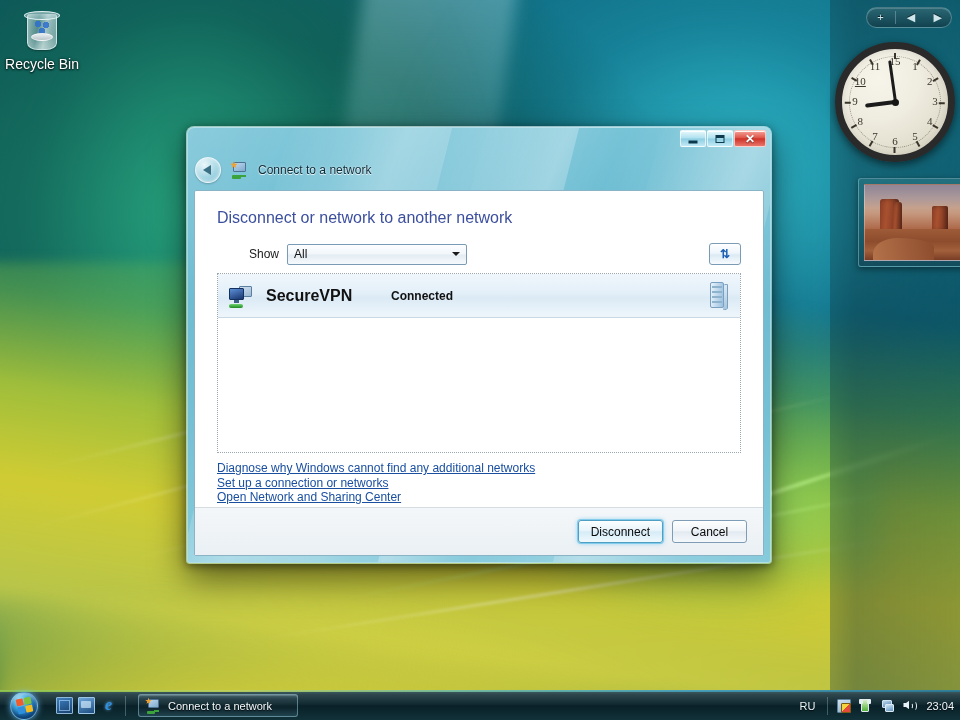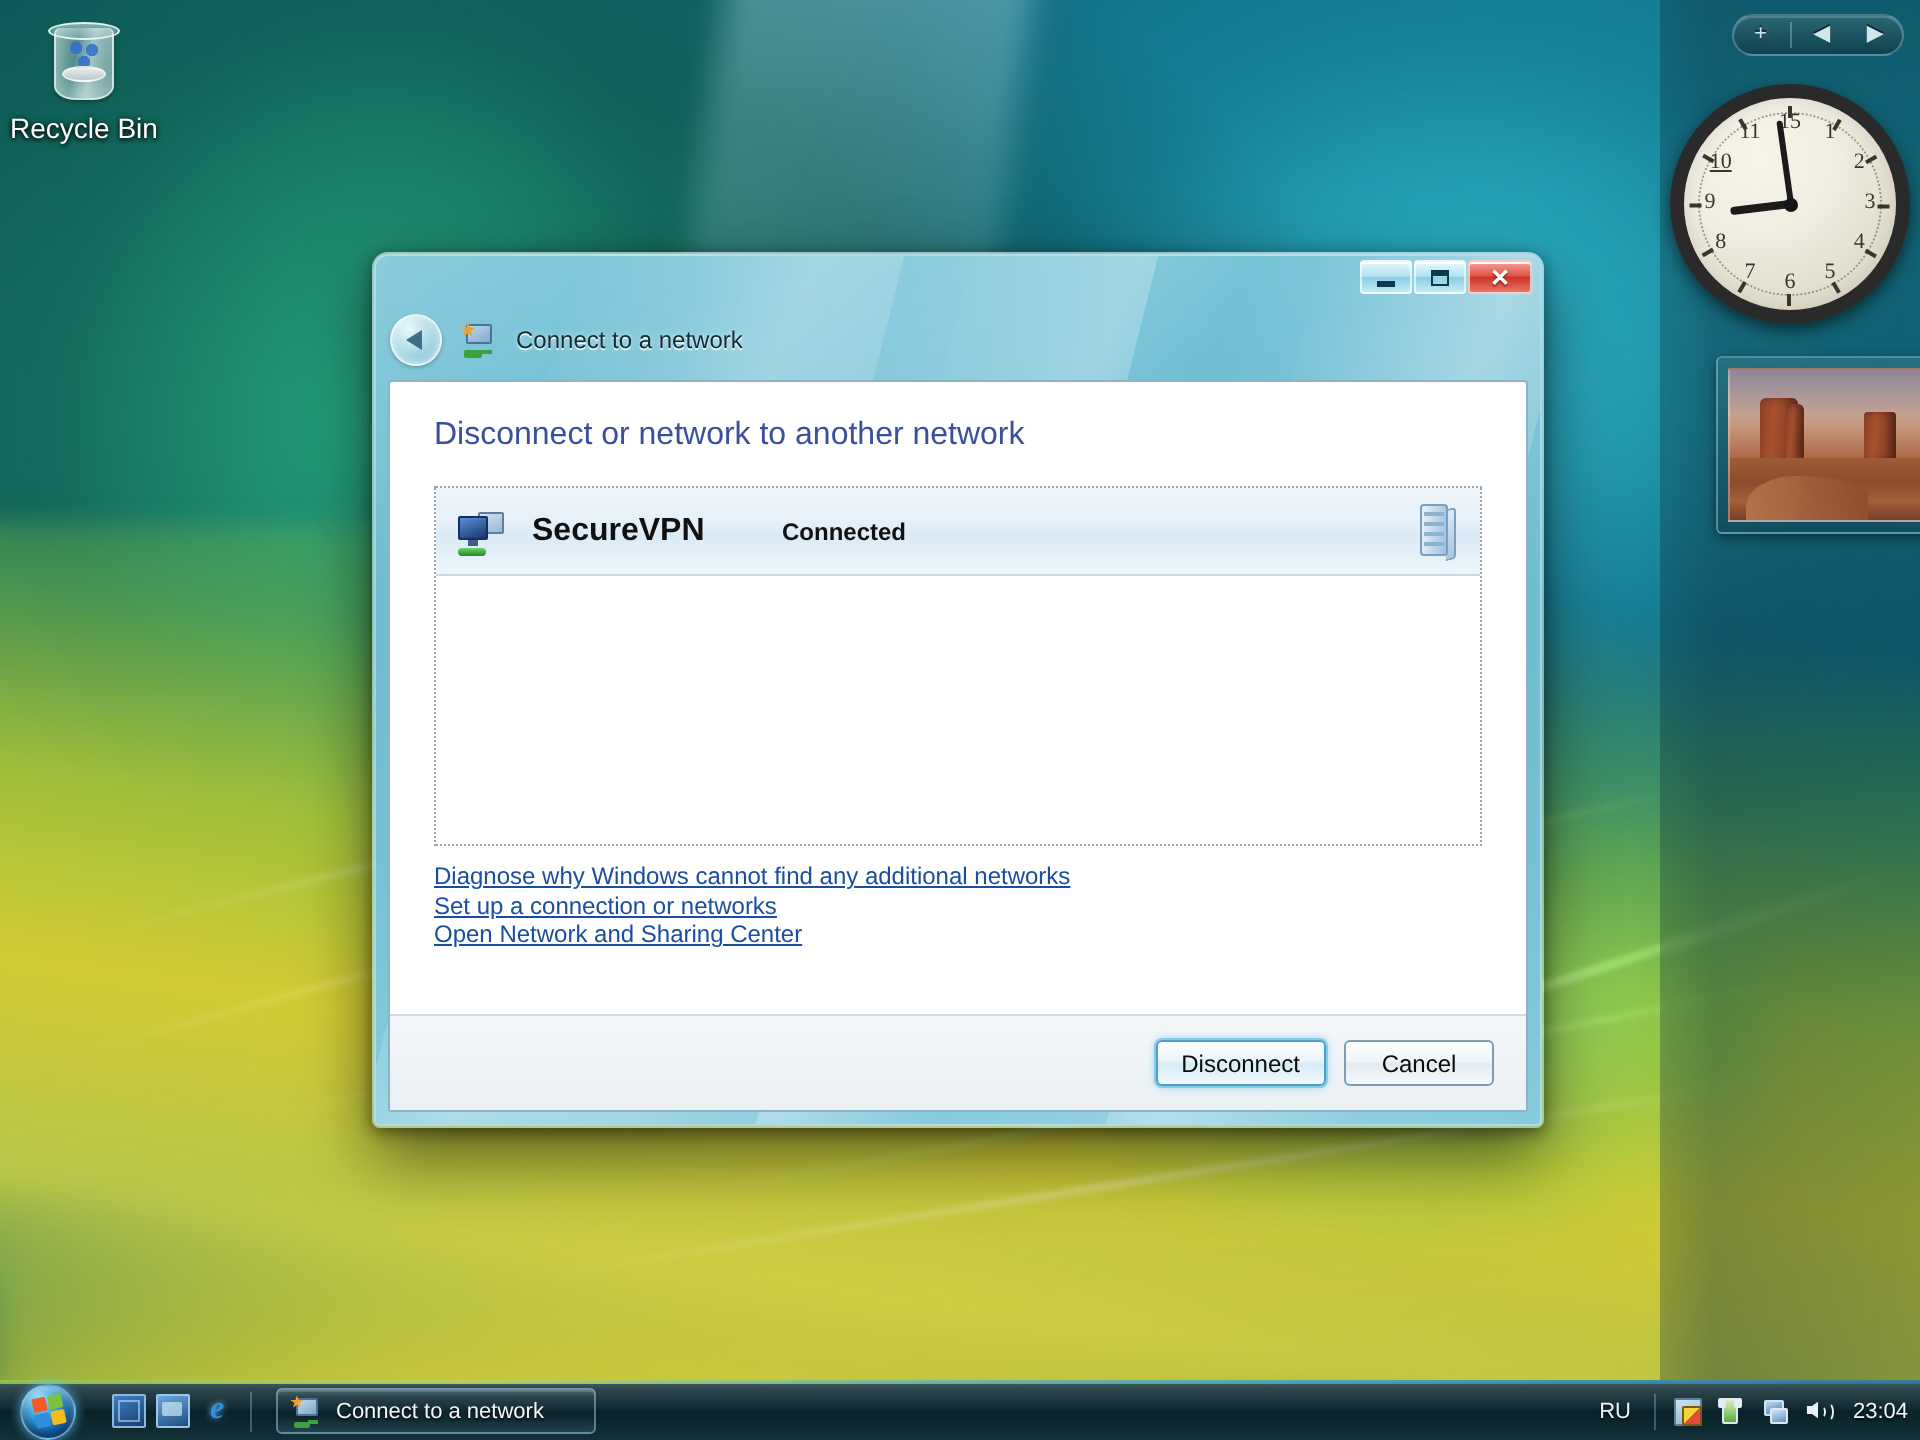--- a/index.html
+++ b/index.html
@@ -575,20 +575,30 @@
       <div class="ni-plug"></div>
       <div class="ni-wire"></div>
     </div>
     <div class="win-title">Connect to a network</div>
   </div>
 
   <div class="content">
     <div class="content-main">
       <div class="page-head">Disconnect or network to another network</div>
 
+      <div class="show-row">
+        <div class="show-label">Show</div>
+        <div class="combo">
+          <div class="combo-val">All</div>
+          <div class="combo-arrow"></div>
+        </div>
+        <div class="refresh-btn">
+          <div class="refresh-ico">⇅</div>
+        </div>
+      </div>
 
       <div class="netlist">
         <div class="net-row">
           <div class="net-ico">
             <div class="nm-back"></div>
             <div class="nm-front"></div>
             <div class="nm-stand"></div>
             <div class="nm-cable"></div>
           </div>
           <div class="net-name">SecureVPN</div>

